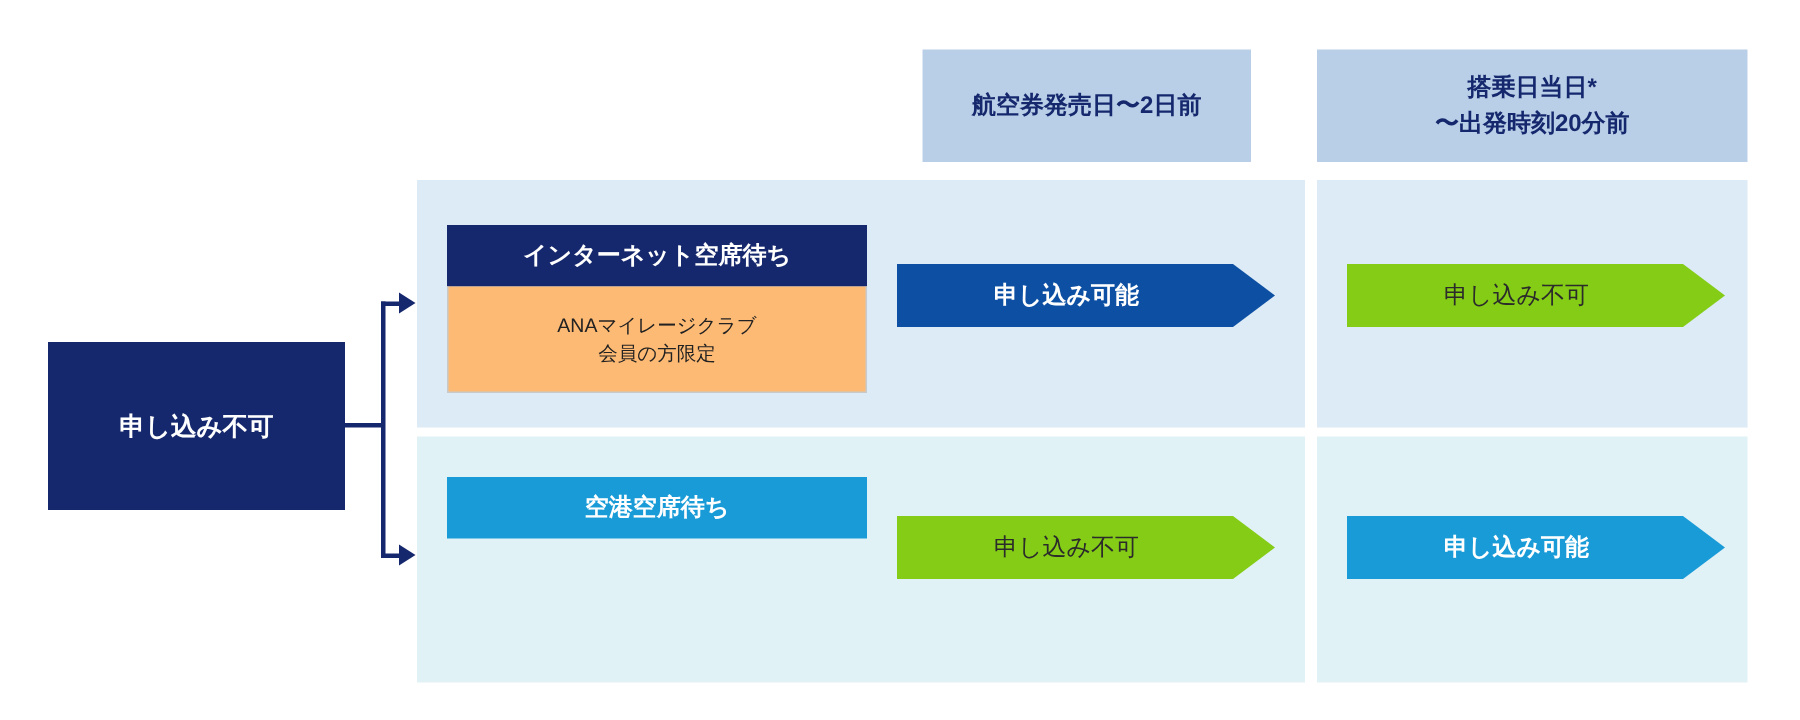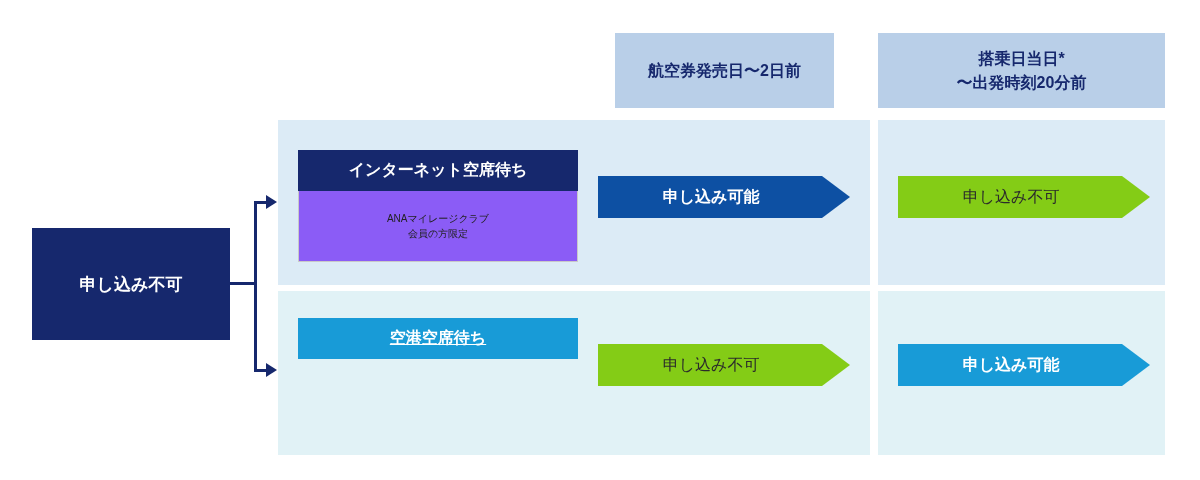--- a/index.html
+++ b/index.html
@@ -86,32 +86,32 @@
   .method-header {
     height: 41px;
     display: flex;
     align-items: center;
     justify-content: center;
     color: #ffffff;
     font-size: 16px;
     font-weight: 700;
   }
   .method-header-navy { background: #16286d; }
-  .method-header-cyan { background: #189bd7; text-decoration: underline; }
+  .method-header-cyan { background: #189bd7; }
   .method-body {
-    background: #8b5cf6;
+    background: #fdba74;
     border: 1px solid #c9c9c9;
     border-top: none;
     height: 70px;
     display: flex;
     align-items: center;
     justify-content: center;
     text-align: center;
     color: #222222;
-    font-size: 10px;
+    font-size: 13px;
     white-space: pre-line;
     line-height: 1.5;
   }
 
   
   .cell {
     position: absolute;
     width: 252px;
     height: 42px;
     display: flex;

